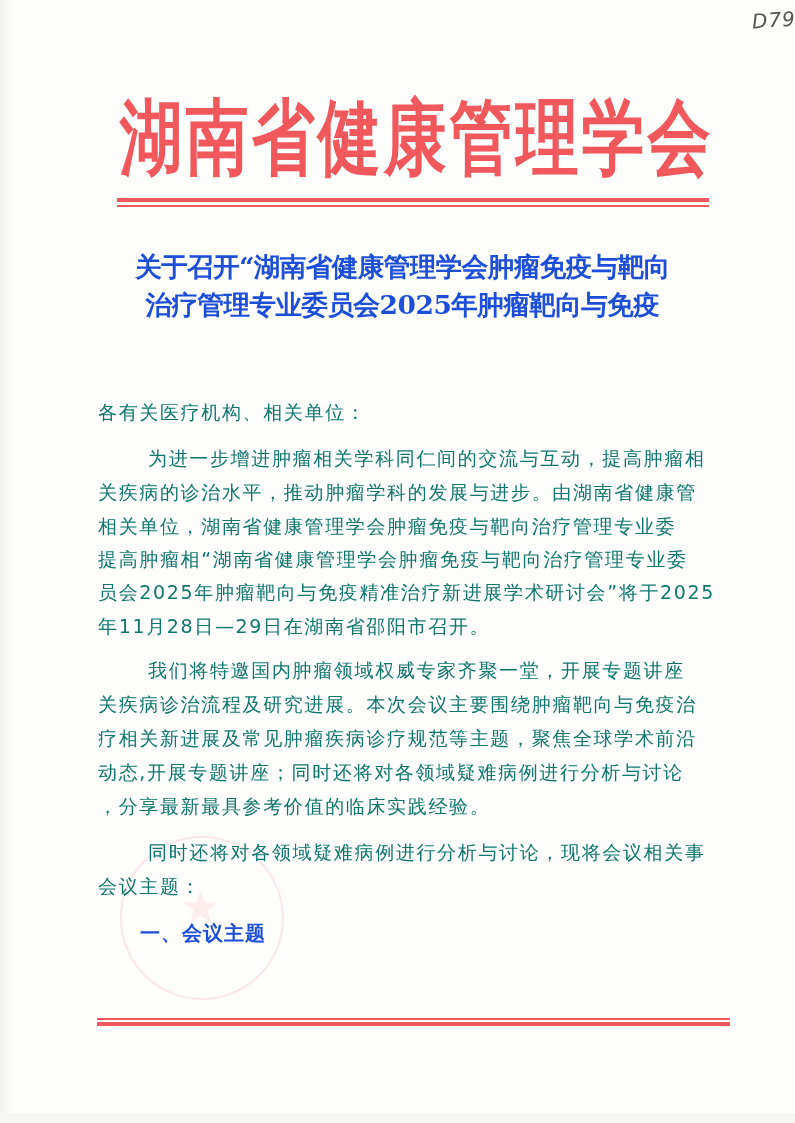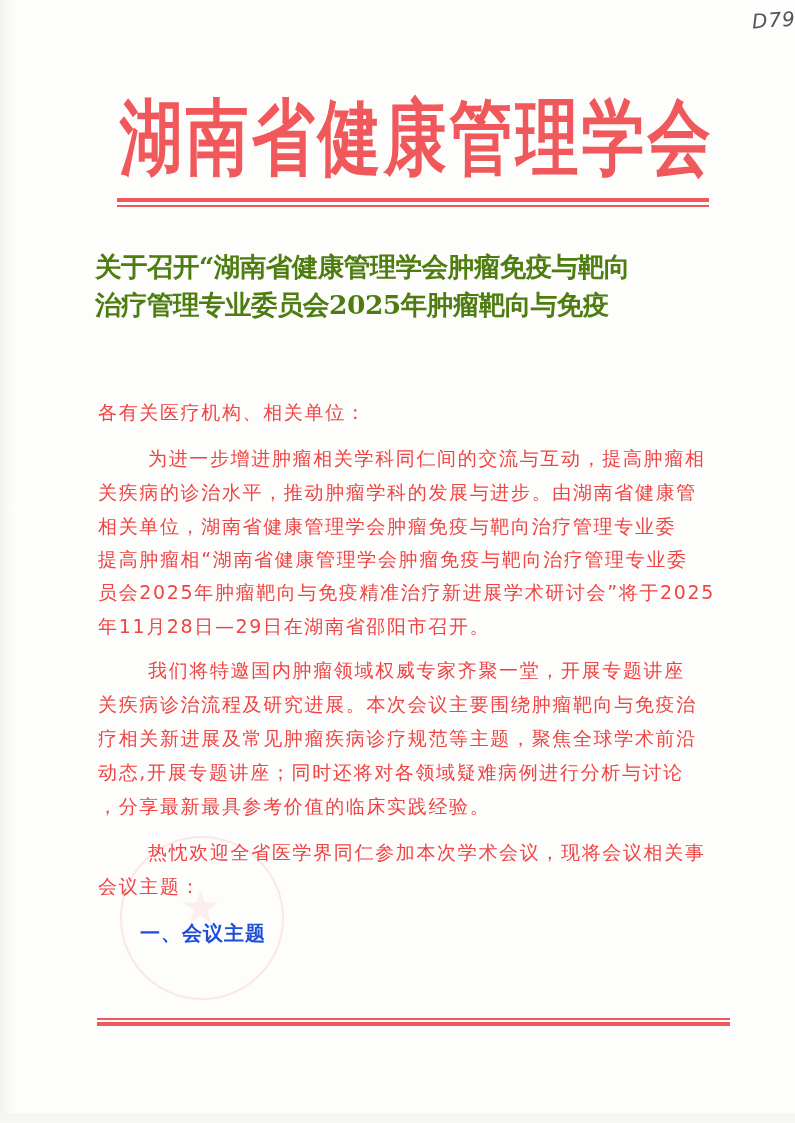--- a/index.html
+++ b/index.html
@@ -33,29 +33,29 @@
       transform: scaleY(1.25) scaleX(0.95);
     }
     .rule { position: absolute; background: #f0585b; }
     .top-thick { left: 117px; top: 198px; width: 592px; height: 4px; }
     .top-thin  { left: 117px; top: 205px; width: 592px; height: 1.5px; }
     .bot-thin  { left: 97px; top: 1018px; width: 633px; height: 1.5px; }
     .bot-thick { left: 97px; top: 1022px; width: 633px; height: 4px; }
 
     .doc-title {
       position: absolute; left: 95px; top: 248px; width: 615px;
-      font-family: "DejaVu Serif", serif; font-weight: bold;
-      font-size: 26.5px; line-height: 38px; color: #4d7c0f; letter-spacing: -0.5px;
+      text-align: center; font-family: "DejaVu Serif", serif; font-weight: bold;
+      font-size: 26.5px; line-height: 38px; color: #1d4ed8; letter-spacing: -0.5px;
     }
     .doc-title div { white-space: nowrap; }
 
     .body-line {
       position: absolute; left: 98px; width: 625px; white-space: nowrap;
       font-family: "DejaVu Sans", sans-serif; font-size: 19px;
-      line-height: 24px; color: #ef4444; letter-spacing: 1.65px;
+      line-height: 24px; color: #0f766e; letter-spacing: 1.65px;
     }
     .indent { left: 148px; }
     .section-heading {
       position: absolute; left: 140px; top: 920px;
       font-family: "DejaVu Sans", sans-serif; font-weight: bold;
       font-size: 20px; line-height: 26px; color: #1d4ed8; letter-spacing: 1px;
     }
     .seal {
       position: absolute; left: 120px; top: 836px; width: 160px; height: 160px;
       border: 2px solid rgba(240, 88, 91, 0.13); border-radius: 50%;
@@ -104,19 +104,19 @@
 
 <div class="body-line indent" style="top:658px">我们将特邀国内肿瘤领域权威专家齐聚一堂，开展专题讲座</div>
 <div class="body-line" style="top:692px">关疾病诊治流程及研究进展。本次会议主要围绕肿瘤靶向与免疫治</div>
 <div class="body-line" style="top:726px">疗相关新进展及常见肿瘤疾病诊疗规范等主题，聚焦全球学术前沿</div>
 <div class="body-line" style="top:760px">动态,开展专题讲座；同时还将对各领域疑难病例进行分析与讨论</div>
 <div class="body-line" style="top:794px">，分享最新最具参考价值的临床实践经验。</div>
 
 <div class="seal"></div>
 <div class="seal-star">★</div>
 
-<div class="body-line indent" style="top:840px">热忱欢迎全省医学界同仁参加本次学术会议，现将会议相关事</div>
+<div class="body-line indent" style="top:840px">同时还将对各领域疑难病例进行分析与讨论，现将会议相关事</div>
 <div class="body-line" style="top:874px">会议主题：</div>
 
 <div class="section-heading">一、会议主题</div>
 
 <div class="rule bot-thin"></div>
 <div class="rule bot-thick"></div>
 
 </body></html>

